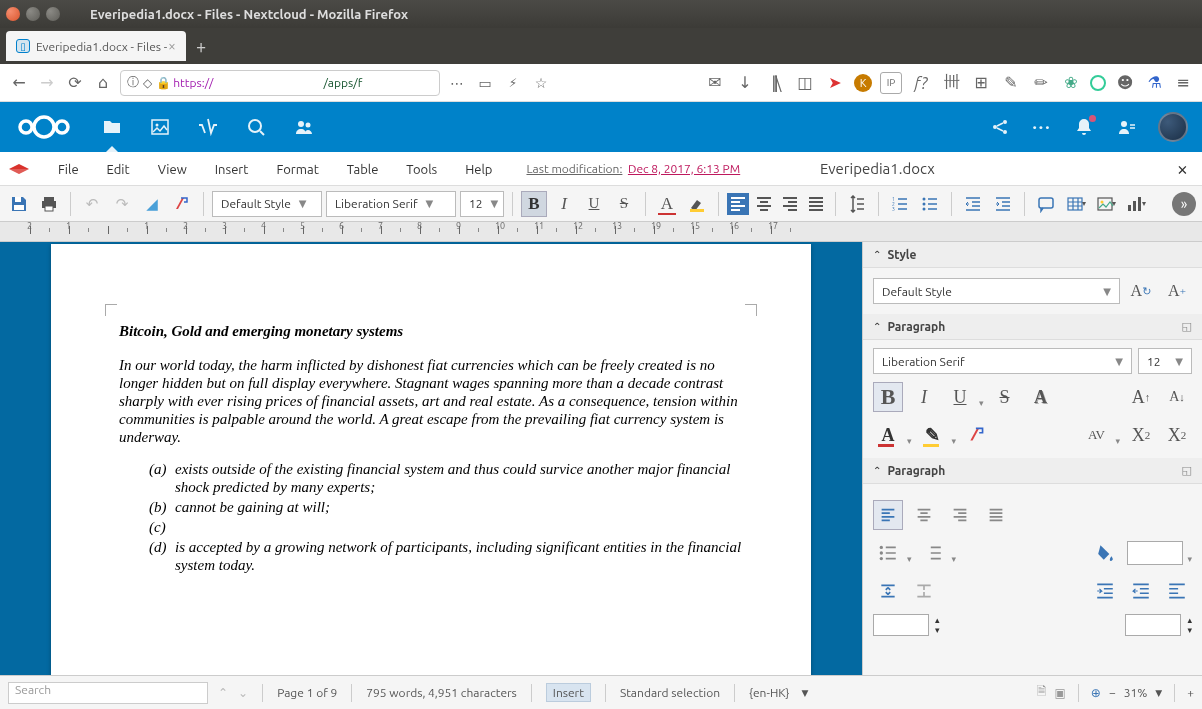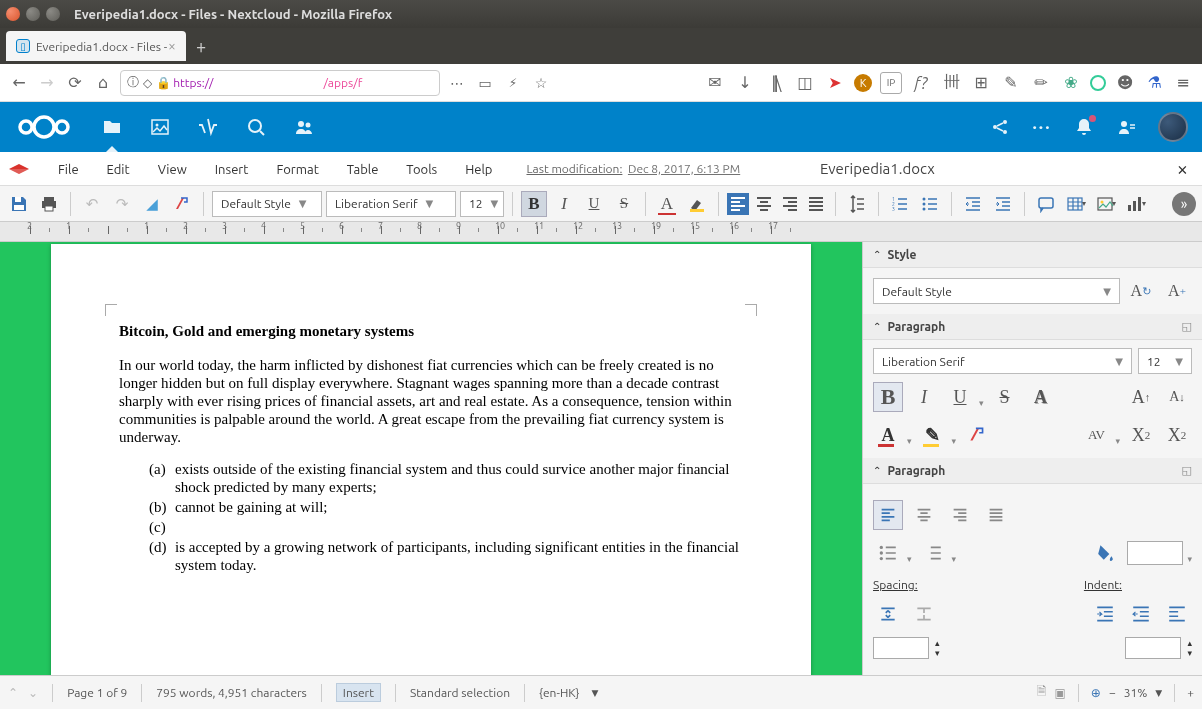--- a/index.html
+++ b/index.html
@@ -3,36 +3,36 @@
 <meta charset="utf-8">
 <style>
 * { box-sizing: border-box; margin: 0; padding: 0; }
 body { font-family: "Ubuntu", "DejaVu Sans", sans-serif; font-size: 12px; color: #333; width: 1202px; height: 709px; overflow: hidden; background: #f0f0f0; position: relative; }
 
 
 .win-title { height: 28px; background: linear-gradient(#4b4a46, #3c3b37); display: flex; align-items: center; padding: 0 6px; color: #ddd; font-size: 13px; font-weight: 600; }
 .win-title .orb { width: 14px; height: 14px; border-radius: 50%; margin-right: 6px; display:inline-block; }
 .orb.close { background: radial-gradient(circle at 30% 30%, #f58d6e, #d9552d); }
 .orb.min,.orb.max { background: radial-gradient(circle at 30% 30%, #8b8a85, #5f5e59); }
-.win-title .wtxt { margin-left: 8px; }
+.win-title .wtxt { margin-left: 24px; }
 
 
 .tabstrip { height: 36px; background: #3f3e3a; display: flex; align-items: center; padding-left: 6px; }
 .tab { background: #f5f5f5; height: 30px; display: flex; align-items: center; padding: 0 10px; border-top-left-radius: 4px; border-top-right-radius: 4px; min-width: 180px; color: #555; font-size: 12px; position:relative; }
 .tab .fav { width: 14px; height: 14px; border-radius: 3px; background: #0080cc22; border:1px solid #0080cc; color:#0080cc; display:inline-flex; align-items:center; justify-content:center; margin-right:6px; font-size:10px; }
 .tab .tclose { margin-left: auto; color:#999; font-size:14px; }
 .newtab { color:#ccc; font-size:18px; margin-left:10px; }
 
 
 .btoolbar { height: 38px; background: #fff; border-bottom: 1px solid #ddd; display:flex; align-items:center; padding: 0 8px; gap: 6px;}
 .btoolbar .bicon { width: 22px; height:22px; display:inline-flex; align-items:center; justify-content:center; color:#666; font-size:16px; }
 .btoolbar .addr { flex-shrink:0; width: 320px; height:26px; border:1px solid #ccc; border-radius:4px; display:flex; align-items:center; padding:0 6px; color:#666; background:#fff; }
 .btoolbar .addr span.lock { color:#4caf50; font-size:12px; margin-right:2px; }
 .btoolbar .addr .urlpart1 { color:#a21caf; }
-.btoolbar .addr .urlpart2 { color:#ec4899; }
+.btoolbar .addr .urlpart2 { color:#14532d; }
 .btoolbar .spacer { flex:1; }
 .btoolbar .small { font-size:14px; }
 .ext-group { display:flex; gap:8px; align-items:center; }
 
 
 .nc-header { height: 50px; background: #0082c9; display:flex; align-items:center; padding:0 14px; gap:28px; color:#fff; }
 .nc-logo { width:60px; height:28px; position:relative; }
 .nc-logo svg { width:60px; height:28px; }
 .nc-header .nic { width:20px; height:20px; display:inline-flex; align-items:center; justify-content:center; color:#fff; opacity:0.9;}
 .nc-header .nic.active:after { content:""; position:absolute; bottom:-15px; left:50%; transform:translateX(-50%); border:6px solid transparent; border-bottom-color:#fff;}
@@ -43,21 +43,21 @@
 .avatar { width:30px; height:30px; border-radius:50%; background: radial-gradient(circle at 30% 30%, #3d5a7a, #1a2e45); border:2px solid rgba(255,255,255,0.3); }
 
 
 .oo-wrap { position:absolute; top:152px; left:0; right:0; bottom:0; background:#f7f7f7; }
 .oo-menu { height: 34px; display:flex; align-items:center; padding:0 8px; background:#fff; border-bottom:1px solid #ddd; }
 .oo-logo { width: 22px; height: 22px; margin-right: 14px; display:inline-flex; }
 .oo-logo svg { width:22px; height:22px;}
 .oo-menu .mitem { padding:0 14px; font-size:13px; color:#333; }
 .oo-menu .modtxt { margin-left:20px; font-size:12px; color:#666;}
 .oo-menu .modtxt .lbl { text-decoration:underline; }
-.oo-menu .modtxt .dt { color:#737373; text-decoration:underline; }
+.oo-menu .modtxt .dt { color:#be185d; text-decoration:underline; }
 .oo-menu .docname { margin-left:auto; margin-right:auto; font-size:15px; color:#444; position:absolute; left:820px;}
 .oo-menu .doc-close { margin-left:auto; font-size:20px; color:#333; padding-right:6px;}
 
 
 .fmt-bar { height: 36px; background:#f5f5f5; border-bottom:1px solid #ccc; display:flex; align-items:center; padding:0 6px; gap:4px; }
 .fmt-bar .sep { width:1px; height:24px; background:#ccc; margin:0 4px; }
 .tbtn { width:26px; height:26px; display:inline-flex; align-items:center; justify-content:center; color:#555; font-size:15px; }
 .tbtn svg { width:18px; height:18px; }
 .tcombo { height:26px; border:1px solid #bbb; background:#fff; display:inline-flex; align-items:center; padding:0 8px; font-size:12px; color:#333; }
 .tcombo .arrw { margin-left:8px; color:#888; font-size:10px; }
@@ -68,21 +68,21 @@
 
 
 .ruler { height:20px; background:#e8e8e8; border-bottom:1px solid #ccc; position:relative; font-size:9px; color:#666; overflow:hidden;}
 .ruler .tick { position:absolute; top:0; height:20px; }
 .ruler .tick.major:before { content:""; position:absolute; top:4px; left:0; width:1px; height:8px; background:#666;}
 .ruler .tick.minor:before { content:""; position:absolute; top:6px; left:0; width:1px; height:4px; background:#888;}
 .ruler .tick span { position:absolute; top:-1px; left:-3px;}
 
 
 .workarea { position:absolute; top:90px; left:0; right:0; bottom:34px; display:flex; }
-.docpane { flex:1; background:#22c55e; position:relative; overflow:hidden; }
+.docpane { flex:1; background:#0369a1; position:relative; overflow:hidden;font-style:italic; }
 .page { background:#fff; box-shadow:0 1px 4px rgba(0,0,0,0.3); margin: 2px auto 0; width: 760px; height: 530px; padding: 78px 68px; font-family: "Liberation Serif", "Times New Roman", serif; font-size: 15px; color:#000; line-height:1.2; position:relative;}
 .page .corner { position:absolute; width:12px; height:12px; }
 .page .corner.tl { top:60px; left:54px; border-left:1px solid #aaa; border-top:1px solid #aaa;}
 .page .corner.tr { top:60px; right:54px; border-right:1px solid #aaa; border-top:1px solid #aaa;}
 .page h1 { font-size:15px; font-weight:bold; margin-bottom:16px;}
 .page p { margin-bottom:14px; text-align:left;}
 .page .list { padding-left:30px; }
 .page .list .li { display:flex; margin-bottom:2px;}
 .page .list .li .lbl { width:26px; flex-shrink:0;}
 .sidebar { width:340px; background:#f5f5f5; border-left:1px solid #ccc; overflow:hidden; font-size:12px;}
@@ -651,25 +651,20 @@
           <span style="flex:1;"></span>
           <span class="char-btn">
               <svg width="20" height="20" viewBox="0 0 18 18">
                 <path d="M4 2l8 8-5 5-5-5z" fill="#3a75b5"></path>
                 <path d="M14 12c1 2 2 3 0 4s-2-2 0-4z" fill="#3a75b5"></path>
               </svg>
             </span>
           <div style="width:56px;height:24px;border:1px solid #aaa;background:#fff;"></div>
             <span class="split-arr">▾</span>
         </div>
-        <div class="char-row" style="margin-top:10px;">
-          <span style="text-decoration:underline;">Spacing:</span>
-          <span style="flex:1;"></span>
-          <span style="text-decoration:underline;margin-right:70px;">Indent:</span>
-        </div>
         <div class="char-row">
           <span class="char-btn">
               <svg width="20" height="20" viewBox="0 0 18 18">
                 <g stroke="#3a75b5" stroke-width="1.5">
                   <path d="M3 4h12M3 14h12"></path>
                   <path d="M9 6l-2 2m2-2l2 2M9 12l-2-2m2 2l2-2" fill="none"></path>
                 </g>
               </svg>
             </span>
           <span class="char-btn">
@@ -710,20 +705,21 @@
           <span style="font-size:9px;">▴<br>▾</span>
           <span style="flex:1;"></span>
           <div style="width:56px;height:22px;border:1px solid #aaa;background:#fff;"></div>
           <span style="font-size:9px;">▴<br>▾</span>
         </div>
       </div>
     </div>
   </div>
 
   <div class="statusbar">
+    <div class="ssearch">Search</div>
     <span style="color:#bbb;">⌃</span>
     <span style="color:#bbb;">⌄</span>
     <span class="sep2"></span>
     <span>Page 1 of 9</span>
     <span class="sep2"></span>
     <span>795 words, 4,951 characters</span>
     <span class="sep2"></span>
     <span class="ins-mode">Insert</span>
     <span class="sep2"></span>
     <span>Standard selection</span>

